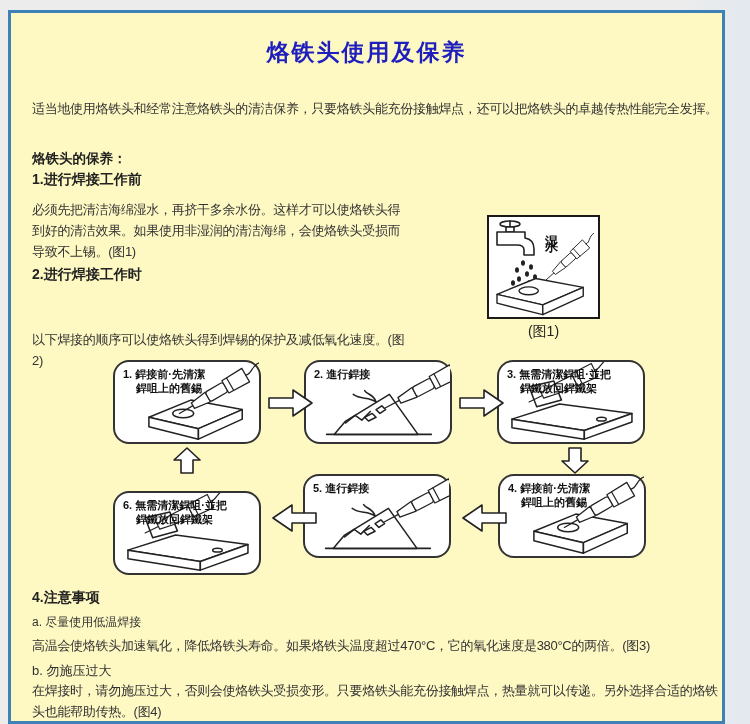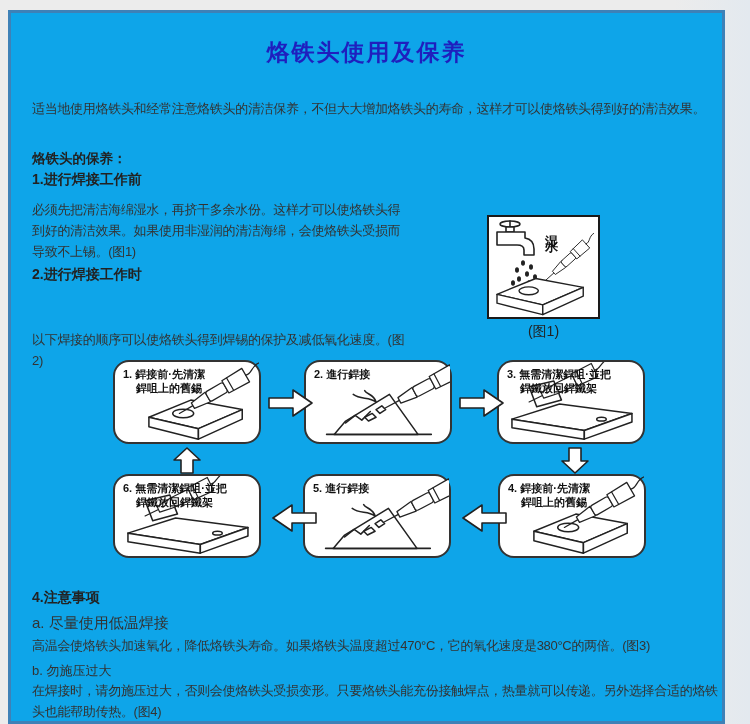--- a/index.html
+++ b/index.html
@@ -7,21 +7,21 @@
   }
   *{margin:0;padding:0;box-sizing:border-box;}
   html,body{width:750px;height:724px;overflow:hidden;}
   body{
     font-family:"Liberation Sans","DejaVu Sans",sans-serif;
     background:linear-gradient(90deg,var(--page_bg) 0%,var(--page_bg) 90%,#e3e9ef 100%);
     position:relative;color:var(--body_text);
   }
   .frame{
     position:absolute;left:8px;top:10px;width:717px;height:714px;
-    background:#0ea5e9;border:3px solid var(--frame_border);overflow:hidden;
+    background:#fef9c3;border:3px solid var(--frame_border);overflow:hidden;
   }
   .abs{position:absolute;}
   .title{
     left:0;top:24px;width:100%;text-align:center;
     color:var(--title_text);font-size:23px;font-weight:bold;letter-spacing:2px;
   }
   .para{font-size:13px;line-height:21px;letter-spacing:-0.3px;color:var(--body_text);}
   .bhead{font-weight:bold;color:#222;font-size:13.5px;}
   .intro{left:21px;top:85px;width:686px;}
   .care{left:21px;top:137px;}
@@ -41,21 +41,21 @@
   .fbox{
     width:148px;height:84px;border:2px solid #333;border-radius:16px;background:#fff;
   }
   .fbox svg.ill{position:absolute;left:0;top:0;width:100%;height:100%;}
   .ftext{position:absolute;left:8px;top:6px;font-size:11px;font-weight:bold;line-height:13.5px;color:#111;white-space:nowrap;}
   .ftext .l2{padding-left:13px;}
   .arrow{display:block;}
   .fig2cap{left:293px;top:551px;width:148px;text-align:center;font-size:14px;color:#222;}
   
   .s4h{left:21px;top:576px;font-size:14px;}
-  .nah{left:21px;top:601px;font-size:15px;color:#333;}
+  .nah{left:21px;top:601px;font-size:12px;color:#333;}
   .nab{left:21px;top:622px;width:690px;}
   .nbh{left:21px;top:649px;font-size:13px;color:#333;}
   .nbb{left:21px;top:667px;width:690px;}
   svg{display:block;}
   .lineart{stroke:#222;fill:#fff;stroke-width:1.6;stroke-linejoin:round;stroke-linecap:round;}
 </style>
 </head>
 <body>
 
 <svg width="0" height="0" style="position:absolute" aria-hidden="true">
@@ -88,21 +88,21 @@
       <polygon points="126,12 126,21 76,39 76,30"></polygon>
       <ellipse cx="94" cy="18" rx="5" ry="2"></ellipse>
     </g>
   </defs>
 </svg>
 
 <div class="frame">
 
   <h1 class="abs title">烙铁头使用及保养</h1>
 
-  <p class="abs para intro">适当地使用烙铁头和经常注意烙铁头的清洁保养，不但大大增加烙铁头的寿命，这样才可以使烙铁头得到好的清洁效果。</p>
+  <p class="abs para intro">适当地使用烙铁头和经常注意烙铁头的清洁保养，只要烙铁头能充份接触焊点，还可以把烙铁头的卓越传热性能完全发挥。</p>
 
   <div class="abs bhead care">烙铁头的保养：</div>
 
   <div class="abs bhead s1h">1.进行焊接工作前</div>
   <p class="abs para s1b">必须先把清洁海绵湿水，再挤干多余水份。这样才可以使烙铁头得到好的清洁效果。如果使用非湿润的清洁海绵，会使烙铁头受损而导致不上锡。(图1)</p>
 
   <div class="abs bhead s2h">2.进行焊接工作时</div>
   <p class="abs para s2b">以下焊接的顺序可以使烙铁头得到焊锡的保护及减低氧化速度。(图2)</p>
 
   <div class="abs fig1">
@@ -159,21 +159,21 @@
       <use href="#g-stand" transform="translate(12,42)"></use>
       <polygon class="lineart" points="30,26 56,20 64,40 38,47"></polygon>
       <use href="#g-iron" transform="translate(30,42) rotate(-26) scale(0.78)"></use>
     </svg>
     <div class="ftext">
       <div>3. 無需清潔銲咀·並把</div>
       <div class="l2">銲鐵放回銲鐵架</div>
     </div>
   </div>
 
-  <div class="abs fbox" style="left:102px;top:461px">
+  <div class="abs fbox" style="left:102px;top:478px">
     <svg class="ill" viewBox="0 0 148 84">
       <use href="#g-stand" transform="translate(12,42)"></use>
       <polygon class="lineart" points="30,26 56,20 64,40 38,47"></polygon>
       <use href="#g-iron" transform="translate(30,42) rotate(-26) scale(0.78)"></use>
     </svg>
     <div class="ftext">
       <div>6. 無需清潔銲咀·並把</div>
       <div class="l2">銲鐵放回銲鐵架</div>
     </div>
   </div>

